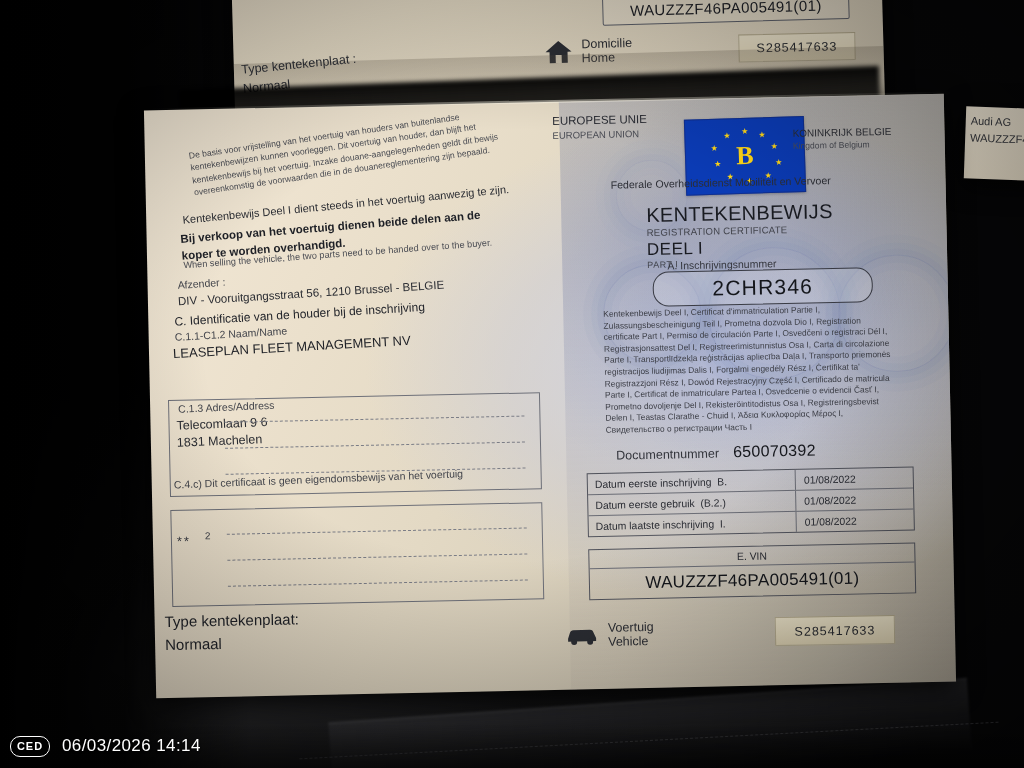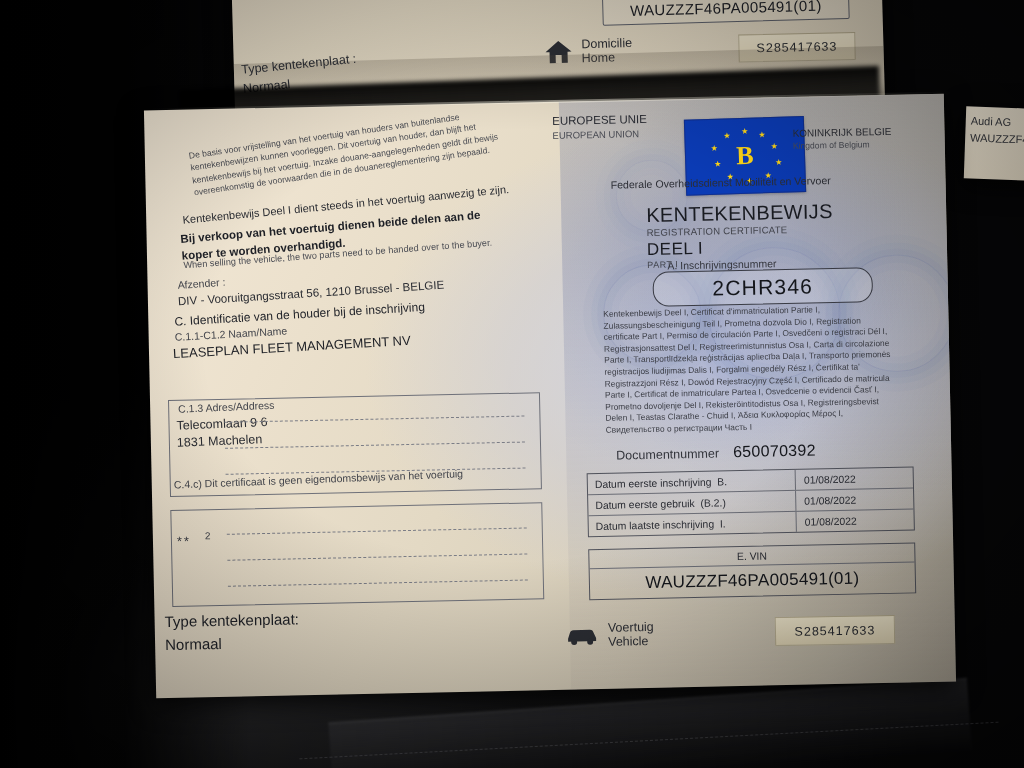--- a/index.html
+++ b/index.html
@@ -724,14 +724,18 @@
     </div>
 
     <div class="stamp-main">
       <span>S285417633</span>
     </div>
   </div>
 
   <div class="edge-hi"></div>
   <div class="vignette"></div>
 
+  <div class="ts-bar">
+    <div class="ced-logo">CED</div>
+    <div class="ts-text">06/03/2026 14:14</div>
+  </div>
 
 </div>
 
 </body></html>

